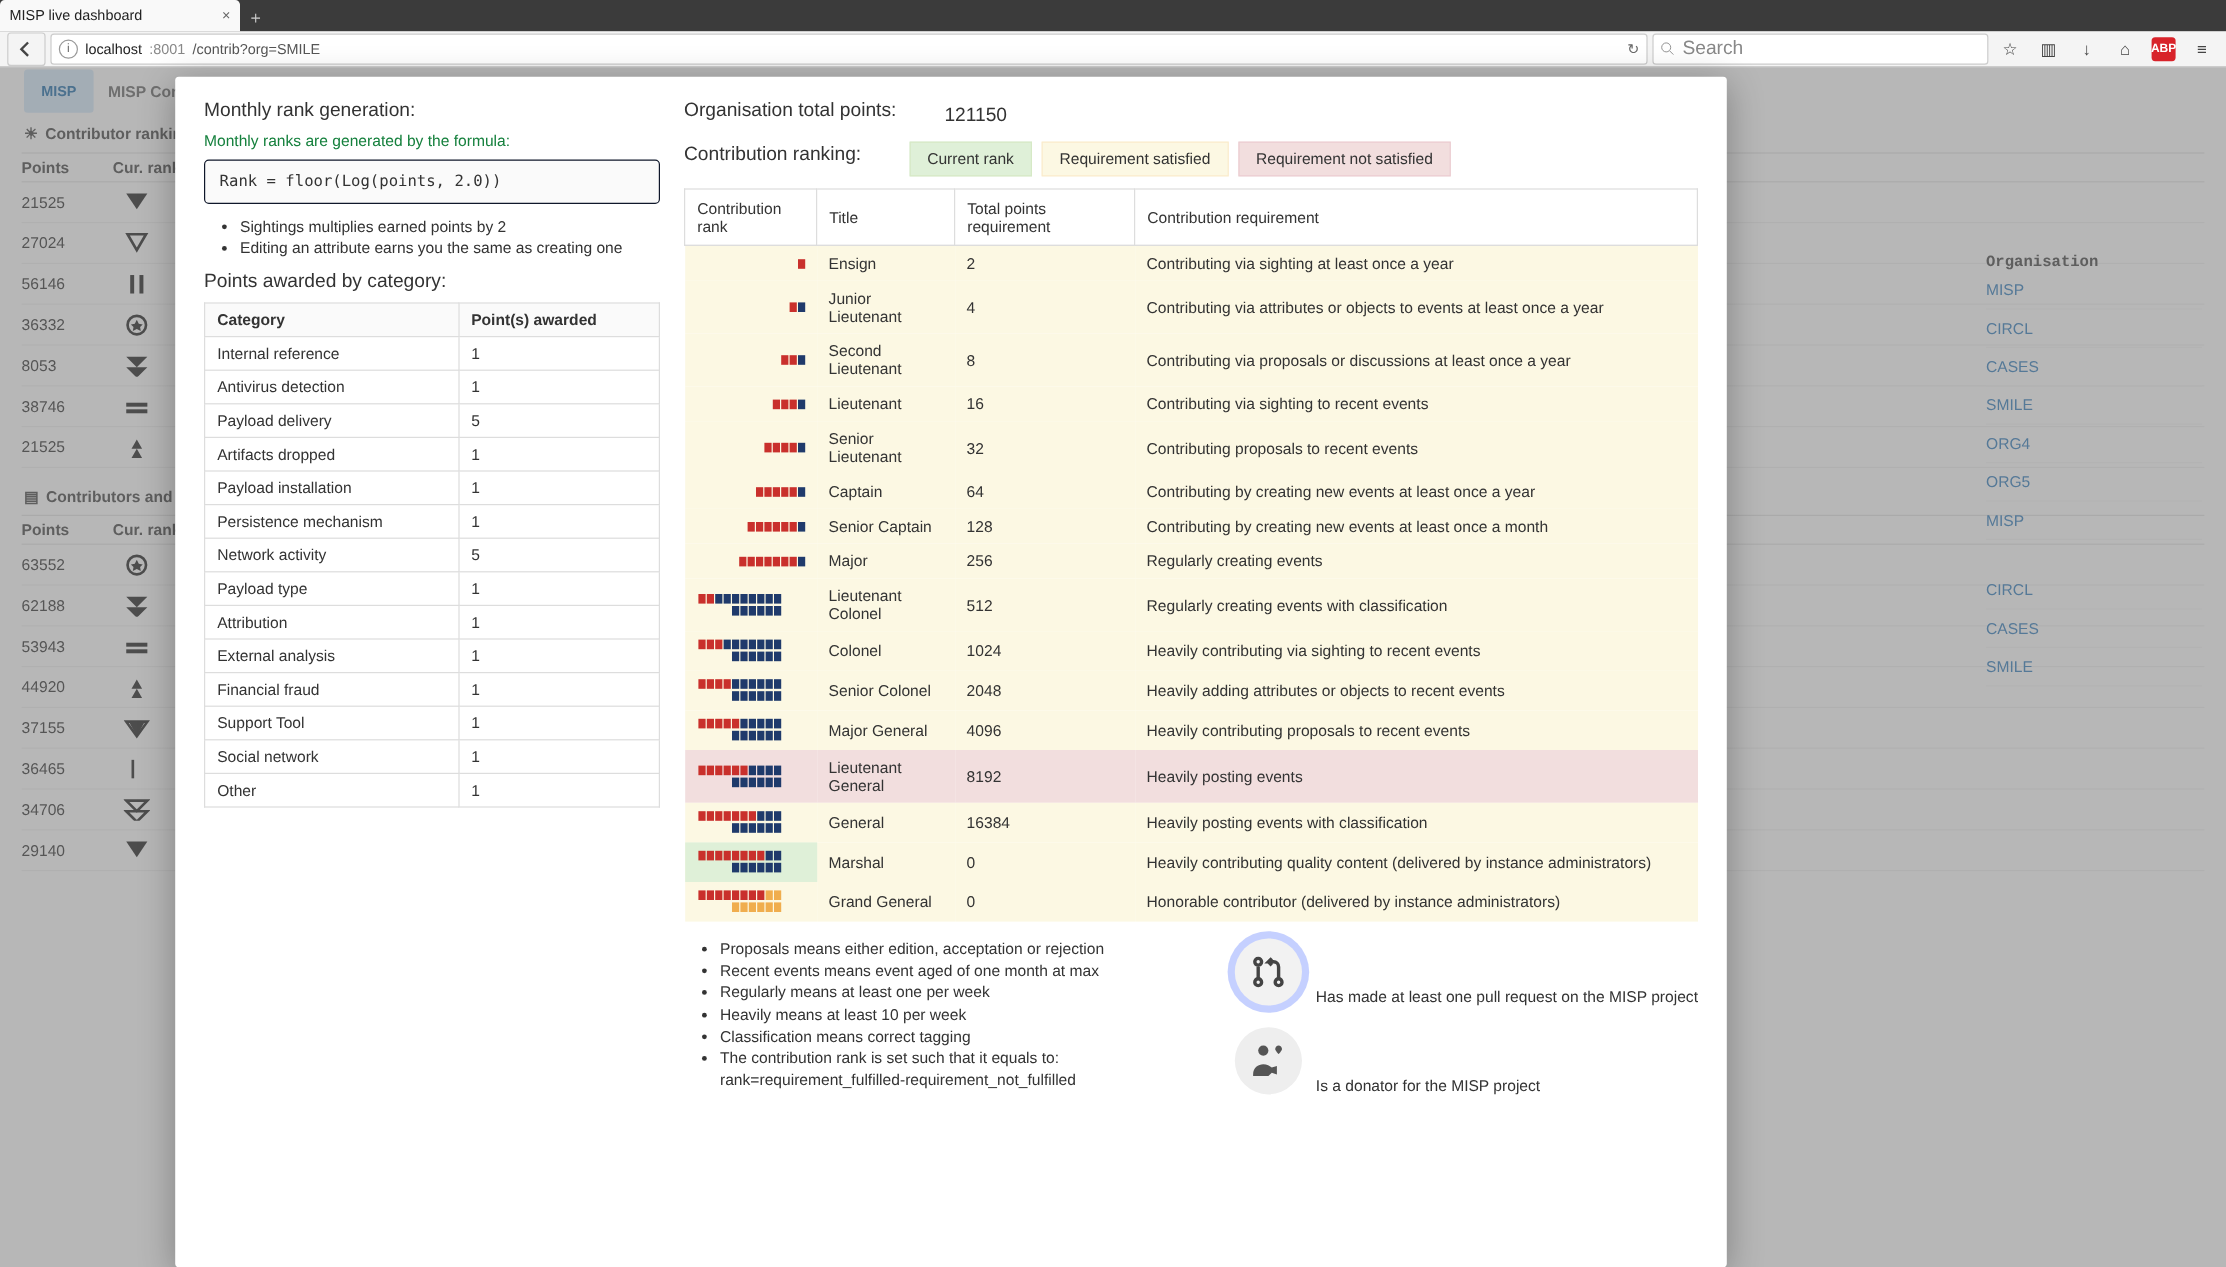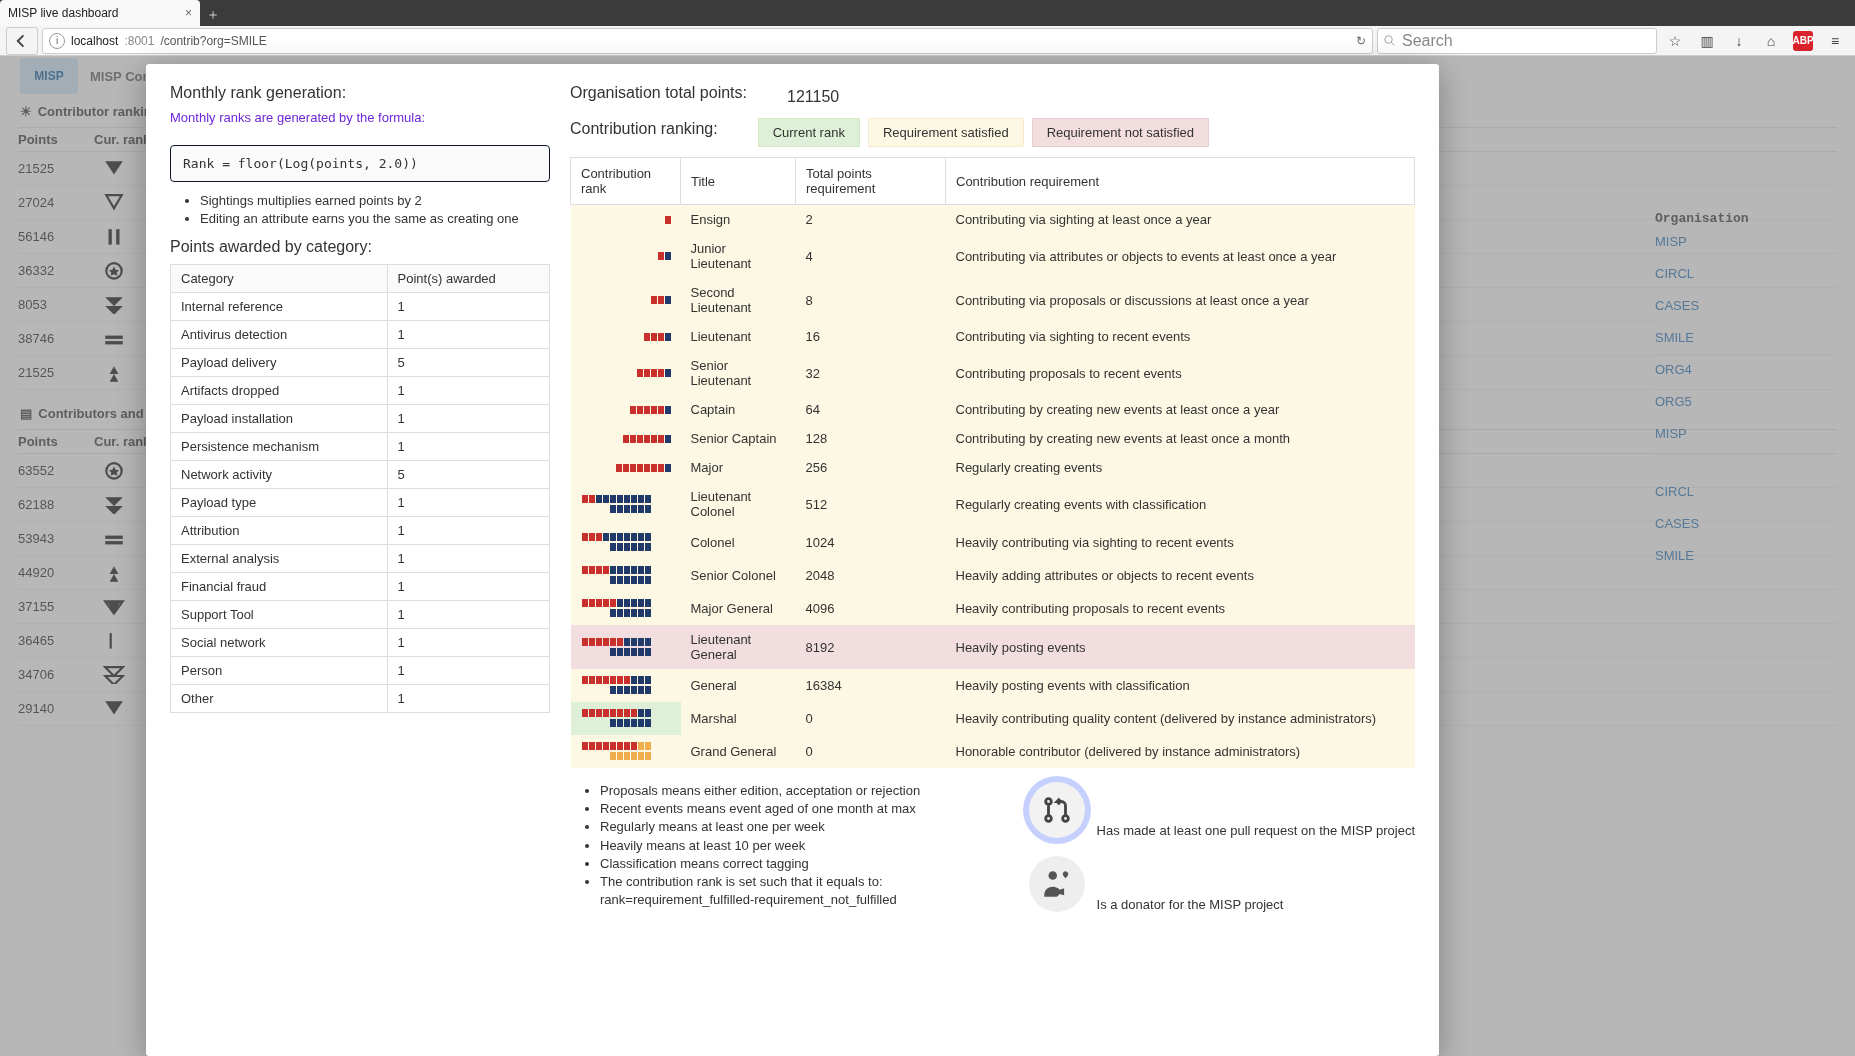--- a/index.html
+++ b/index.html
@@ -42,28 +42,28 @@
 .bd-right-th { font-weight:bold; color:#444;font-family:Liberation Mono, monospace; }
 .bd-org { color:#337ab7; padding:8px 0; cursor:pointer; border-bottom:1px solid #eee;}
 .rank-icon { width:22px;fill:#222; }
 
 
 .modal { position:absolute; left:146px; right:416px; top:64px; bottom:0; background:#fff; border-radius:3px; box-shadow:0 6px 30px rgba(0,0,0,.3); padding:20px 24px; display:flex; gap:20px; overflow:hidden; }
 .mcol-left { width:380px; }
 .mcol-right { flex:1; }
 
 h3 { font-size:16px; font-weight:500; margin-bottom:8px; color:#333; }
-p.small { font-size:13px; color:#6d28d9; margin-bottom:20px; }
+p.small { font-size:13px; color:#15803d; margin-bottom:8px; }
 .formula { border:1px solid #0f172a; border-radius:4px; padding:10px 12px; font-family:Menlo,Consolas,monospace; font-size:13px; background:#fafafa; margin-bottom:10px; }
 ul.notes { list-style:disc; padding-left:30px; margin-bottom:10px; }
 ul.notes li { font-size:13px; line-height:1.4; }
 
 .tbl { width:100%; border-collapse:collapse; margin-top:6px; }
 .tbl th,.tbl td { border:1px solid #ddd; padding:6px 10px; text-align:left; font-size:13px; background:#fff; }
-.tbl th { background:#fafafa; font-weight:400; }
+.tbl th { background:#fafafa; font-weight:700; }
 
 .right-top { display:flex; align-items:center; gap:40px; margin-bottom:8px; }
 .tp-val { font-size:16px; }
 .legend-row { display:flex; align-items:center; gap:8px; }
 .legend { padding:6px 14px; border:1px solid transparent; }
 .lg-cur { background:#dff0d8; border-color:#d6e9c6; }
 .lg-sat { background:#fcf8e3; border-color:#faebcc; }
 .lg-not { background:#f2dede; border-color:#ebccd1; }
 
 .ctbl { width:100%; border-collapse:collapse; margin-top:10px; }
@@ -367,24 +367,20 @@
           </tr>
           <tr>
             <td>Support Tool</td>
             <td>1</td>
           </tr>
           <tr>
             <td>Social network</td>
             <td>1</td>
           </tr>
           <tr>
-            <td>Person</td>
-            <td>1</td>
-          </tr>
-          <tr>
             <td>Other</td>
             <td>1</td>
           </tr>
         </tbody>
     </table>
   </div>
 
   <div class="mcol-right">
     <div class="right-top">
       <h3>Organisation total points:</h3>

